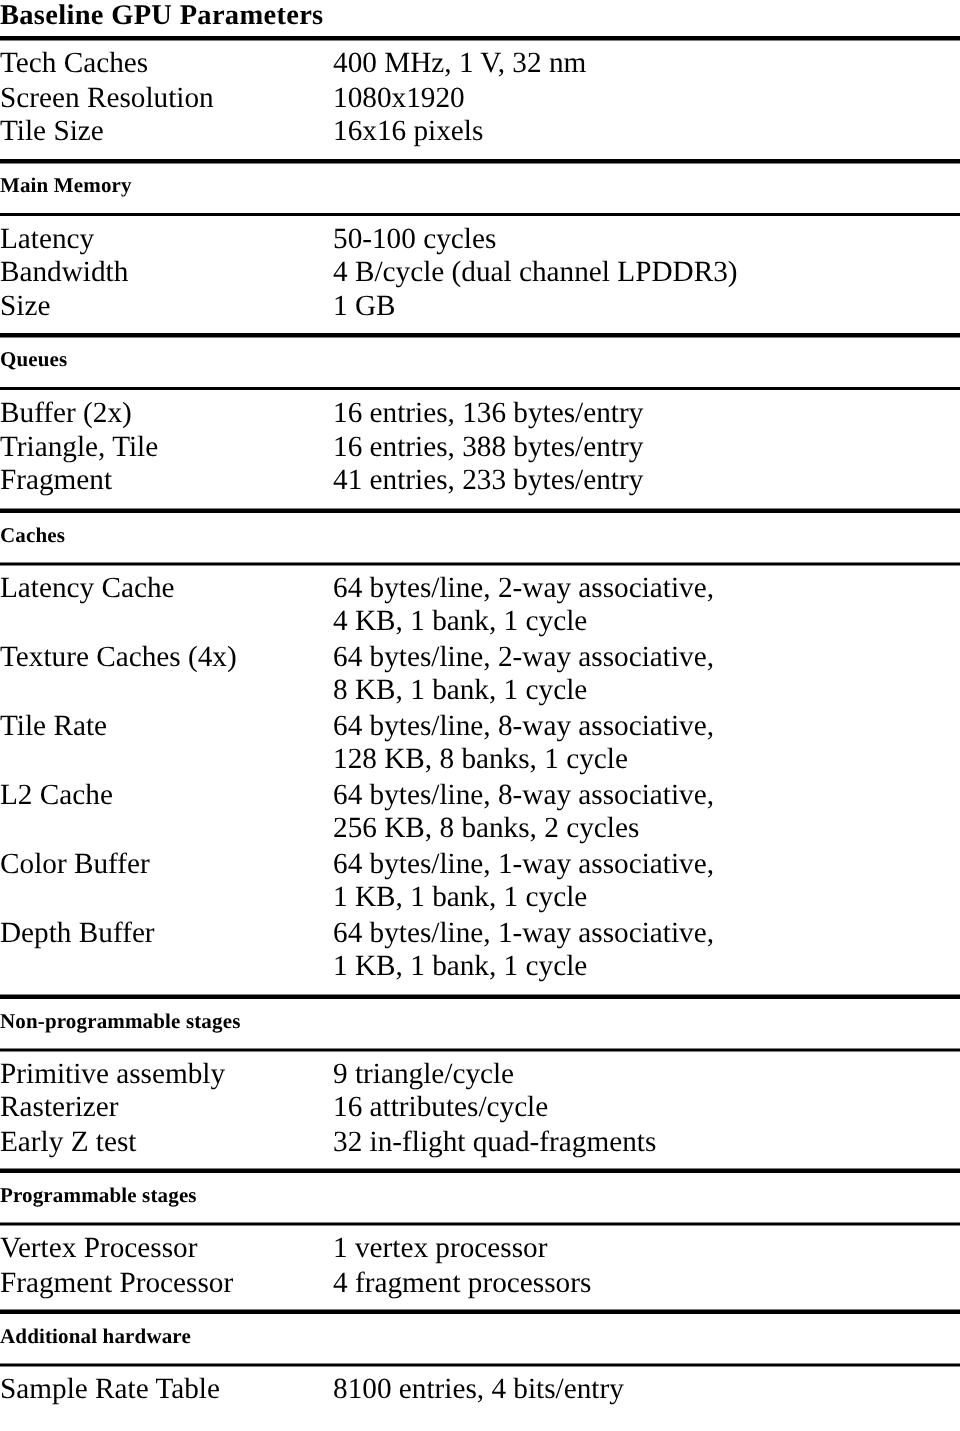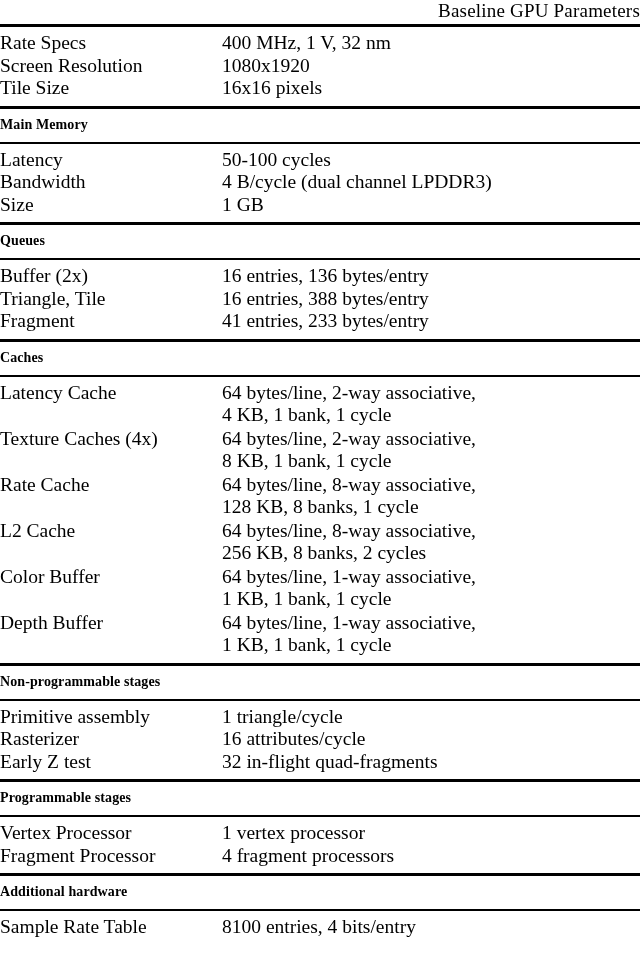--- a/index.html
+++ b/index.html
@@ -15,23 +15,23 @@
     -webkit-font-smoothing: antialiased;
   }
   #page {
     width: 640px;
     height: 954px;
     position: relative;
     overflow: hidden;
     box-sizing: border-box;
   }
   .table-title {
-    font-weight: normal;
+    font-weight: bold;
     font-size: 19px;
-    text-align: right;
+    text-align: left;
     line-height: 1;
     padding-top: 1px;
     padding-bottom: 4px;
     letter-spacing: 0.2px;
   }
   .rule {
     width: 100%;
     background: #000000;
     display: block;
   }
@@ -84,21 +84,21 @@
 <div id="page">
 
   <div class="table-title">Baseline GPU Parameters</div>
 
   <div id="sections-container">
       <span class="rule rule-thick"></span>
       <div class="block-pad-top"></div>
       <table class="body-rows rows-compact">
         <tbody>
           <tr>
-            <td class="label-cell">Rate Specs</td>
+            <td class="label-cell">Tech Caches</td>
             <td class="value-cell">400 MHz, 1 V, 32 nm</td>
           </tr>
           <tr>
             <td class="label-cell">Screen Resolution</td>
             <td class="value-cell">1080x1920</td>
           </tr>
           <tr>
             <td class="label-cell">Tile Size</td>
             <td class="value-cell">16x16 pixels</td>
           </tr>
@@ -157,21 +157,21 @@
             <td class="label-cell">Latency Cache</td>
             <td class="value-cell">64 bytes/line, 2-way associative,
 4 KB, 1 bank, 1 cycle</td>
           </tr>
           <tr>
             <td class="label-cell">Texture Caches (4x)</td>
             <td class="value-cell">64 bytes/line, 2-way associative,
 8 KB, 1 bank, 1 cycle</td>
           </tr>
           <tr>
-            <td class="label-cell">Rate Cache</td>
+            <td class="label-cell">Tile Rate</td>
             <td class="value-cell">64 bytes/line, 8-way associative,
 128 KB, 8 banks, 1 cycle</td>
           </tr>
           <tr>
             <td class="label-cell">L2 Cache</td>
             <td class="value-cell">64 bytes/line, 8-way associative,
 256 KB, 8 banks, 2 cycles</td>
           </tr>
           <tr>
             <td class="label-cell">Color Buffer</td>
@@ -187,21 +187,21 @@
       </table>
       <div class="block-pad-bot"></div>
       <span class="rule rule-thick"></span>
       <div class="section-head">Non-programmable stages</div>
       <span class="rule rule-mid"></span>
       <div class="block-pad-top"></div>
       <table class="body-rows rows-compact">
         <tbody>
           <tr>
             <td class="label-cell">Primitive assembly</td>
-            <td class="value-cell">1 triangle/cycle</td>
+            <td class="value-cell">9 triangle/cycle</td>
           </tr>
           <tr>
             <td class="label-cell">Rasterizer</td>
             <td class="value-cell">16 attributes/cycle</td>
           </tr>
           <tr>
             <td class="label-cell">Early Z test</td>
             <td class="value-cell">32 in-flight quad-fragments</td>
           </tr>
         </tbody>

